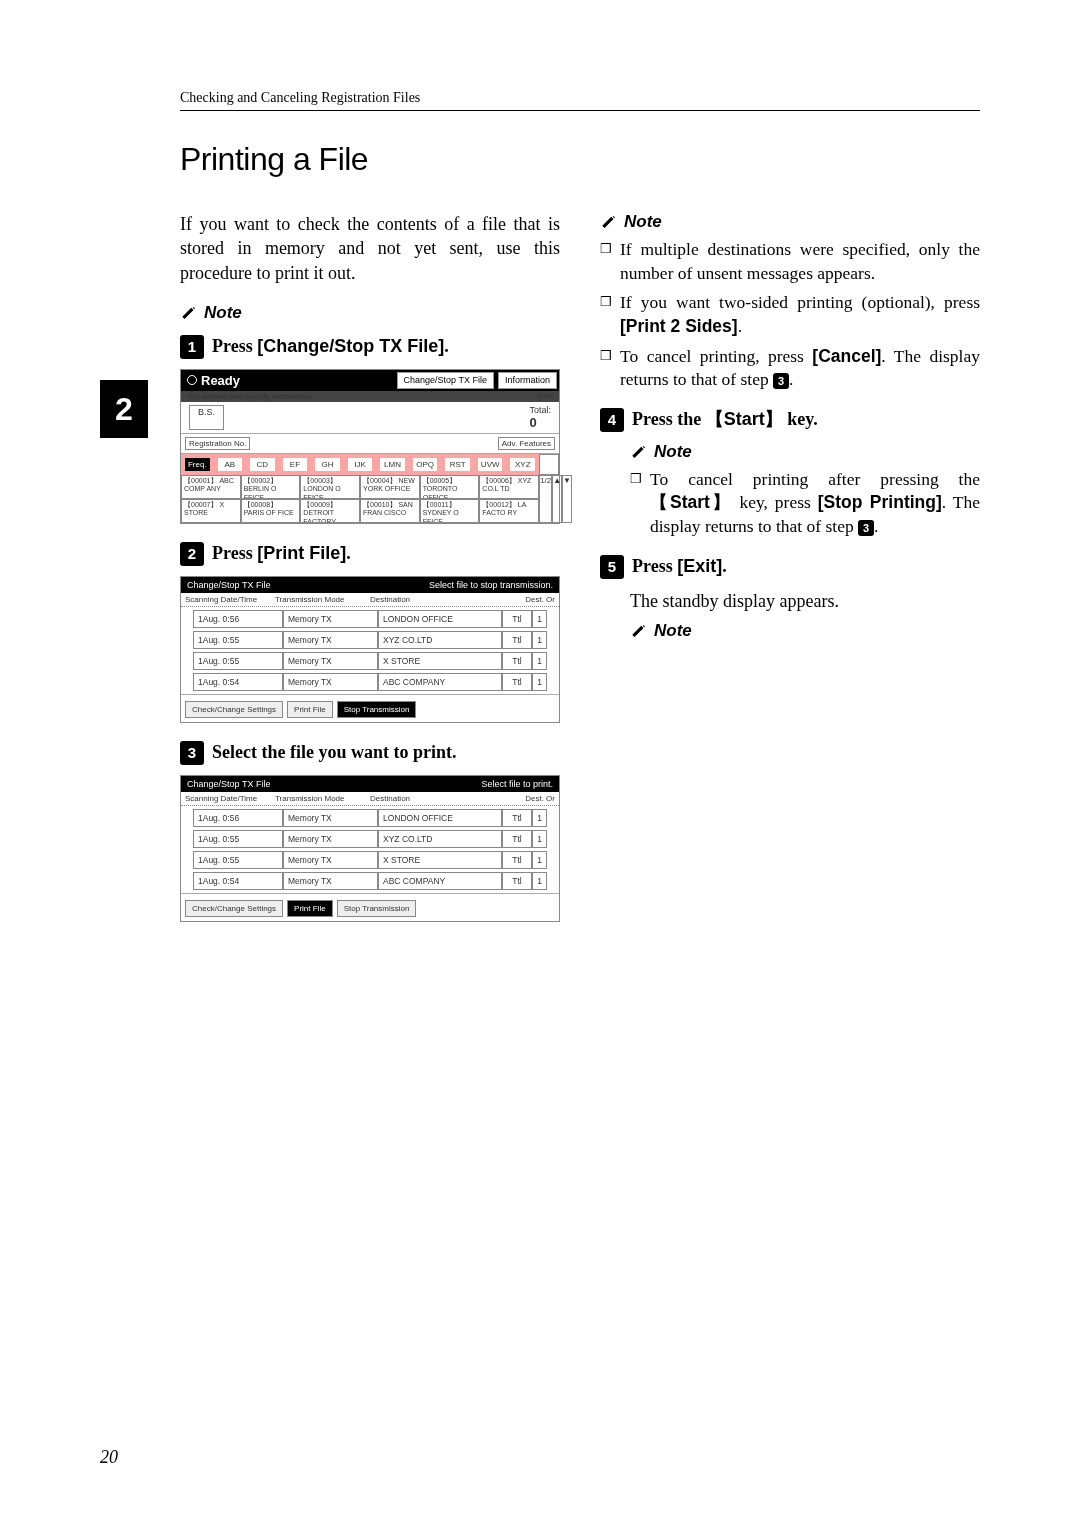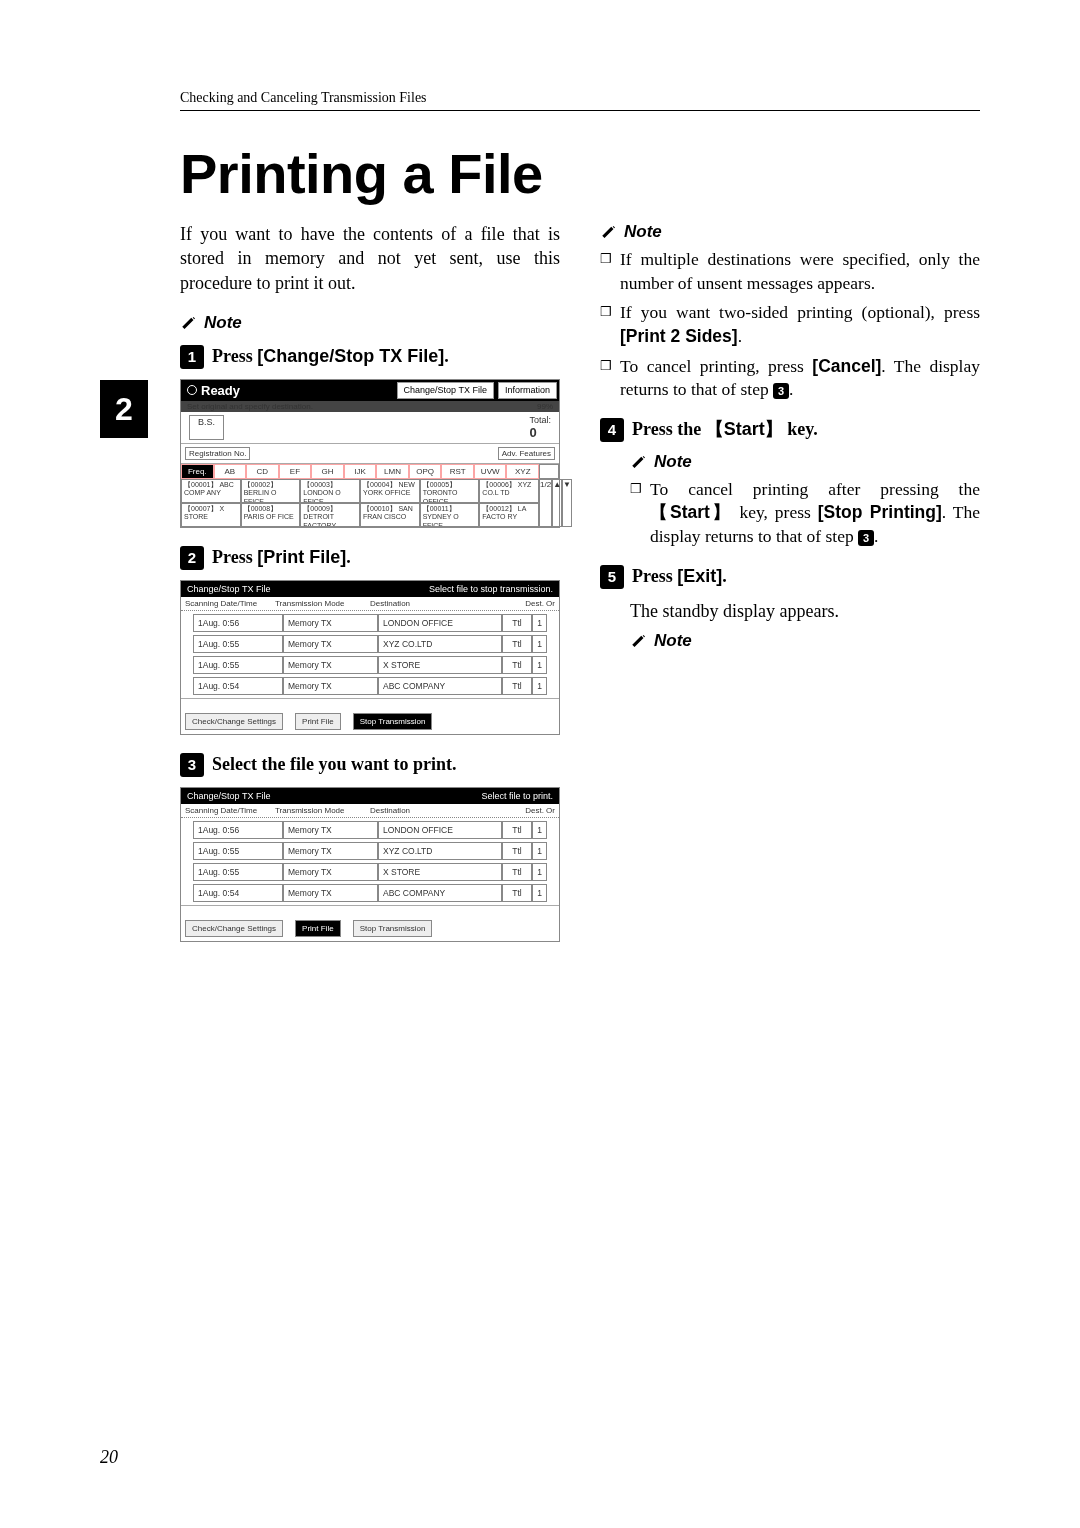--- a/index.html
+++ b/index.html
@@ -14,23 +14,23 @@
   }
   .header-line {
     font-size: 14px;
     border-bottom: 1px solid #000;
     padding-bottom: 4px;
     margin-bottom: 30px;
     margin-left: 80px;
   }
   h1 {
     font-family: Arial, Helvetica, sans-serif;
-    font-weight: 700;
-    font-size: 56px;
-    margin-bottom: 16px;
+    font-weight: 400;
+    font-size: 32px;
+    margin-bottom: 34px;
     margin-left: 80px;
     letter-spacing: -0.5px;
   }
   .side-tab {
     position: absolute;
     left: 100px;
     top: 380px;
     width: 48px;
     height: 58px;
     background: #000;
@@ -150,21 +150,21 @@
   .ss1-sub { font-size:8px; background:#444; padding:1px 6px; }
   .ss1-total {
     display:flex; justify-content:space-between;
     padding: 3px 8px;
     border-bottom: 1px solid #aaa;
   }
   .ss1-bs { border:1px solid #888; padding:1px 8px; font-size:9px; }
   .ss1-regrow { display:flex; padding:3px 4px; gap:12px; border-bottom:1px solid #aaa; }
   .ss1-reg { border:1px solid #888; padding:1px 3px; font-size:8px; }
   .ss1-tabs { display:flex; gap:0; }
-  .ss1-tab { flex:1; border:1px solid #fca5a5; text-align:center; padding:2px 0; font-size:8px; }
+  .ss1-tab { flex:1; border:4px solid #fca5a5; text-align:center; padding:2px 0; font-size:8px; }
   .ss1-tab.dark { background:#000;color:#fff; }
   .ss1-cells { display:flex; }
   .ss1-cell { flex:1; border:1px solid #888; padding:1px 2px; font-size:7px; line-height:1.2; height:24px; overflow:hidden; }
   .ss1-side { width:20px; display:flex; flex-direction:row; }
   .ss1-side div { border:1px solid #888; flex:1; text-align:center; font-size:8px; }
 
   
   .ssf-top {
     background:#000; color:#fff;
     padding:3px 6px; font-size:9px;
@@ -187,22 +187,22 @@
     border:1px solid #888;
     padding:3px 4px;
     font-size:8.5px;
   }
   .ssf-row .c1{width:90px;}
   .ssf-row .c2{width:95px;}
   .ssf-row .c3{flex:1;}
   .ssf-row .c4{width:30px;text-align:center;}
   .ssf-row .c5{width:15px;text-align:center;}
   .ssf-bot {
-    display:flex; gap:12px;
-    padding:14px 4px 4px 4px;
+    display:flex; gap:4px;
+    padding:6px 4px 4px 4px;
     border-top:1px solid #aaa;
   }
   .ssf-bot .b {
     border:1px solid #888;
     padding:3px 6px;
     font-size:8px;
     background:#eee;
   }
   .ssf-bot .b.dark { background:#000; color:#fff; }
 
@@ -217,31 +217,31 @@
     position: absolute;
     bottom: 60px;
     left: 100px;
     font-size: 18px;
     font-style: italic;
   }
 </style>
 </head>
 <body>
 
-<div class="header-line">Checking and Canceling Transmission Files</div>
+<div class="header-line">Checking and Canceling Registration Files</div>
 
 <h1>Printing a File</h1>
 
 <div class="side-tab">2</div>
 
 <div class="columns">
 
 <div class="col">
 
-  <p class="intro">If you want to have the contents of a file that is stored in memory and not yet sent, use this procedure to print it out.</p>
+  <p class="intro">If you want to check the contents of a file that is stored in memory and not yet sent, use this procedure to print it out.</p>
 
   <div class="note-label">
     <span class="pencil">
       <svg viewBox="0 0 24 24">
             <path d="M3 17l3 3 12-12-3-3L3 17zm15-13l2 2-1 1-2-2 1-1z" fill="#000"></path>
           </svg>
     </span>
     <span>Note</span>
   </div>
 

